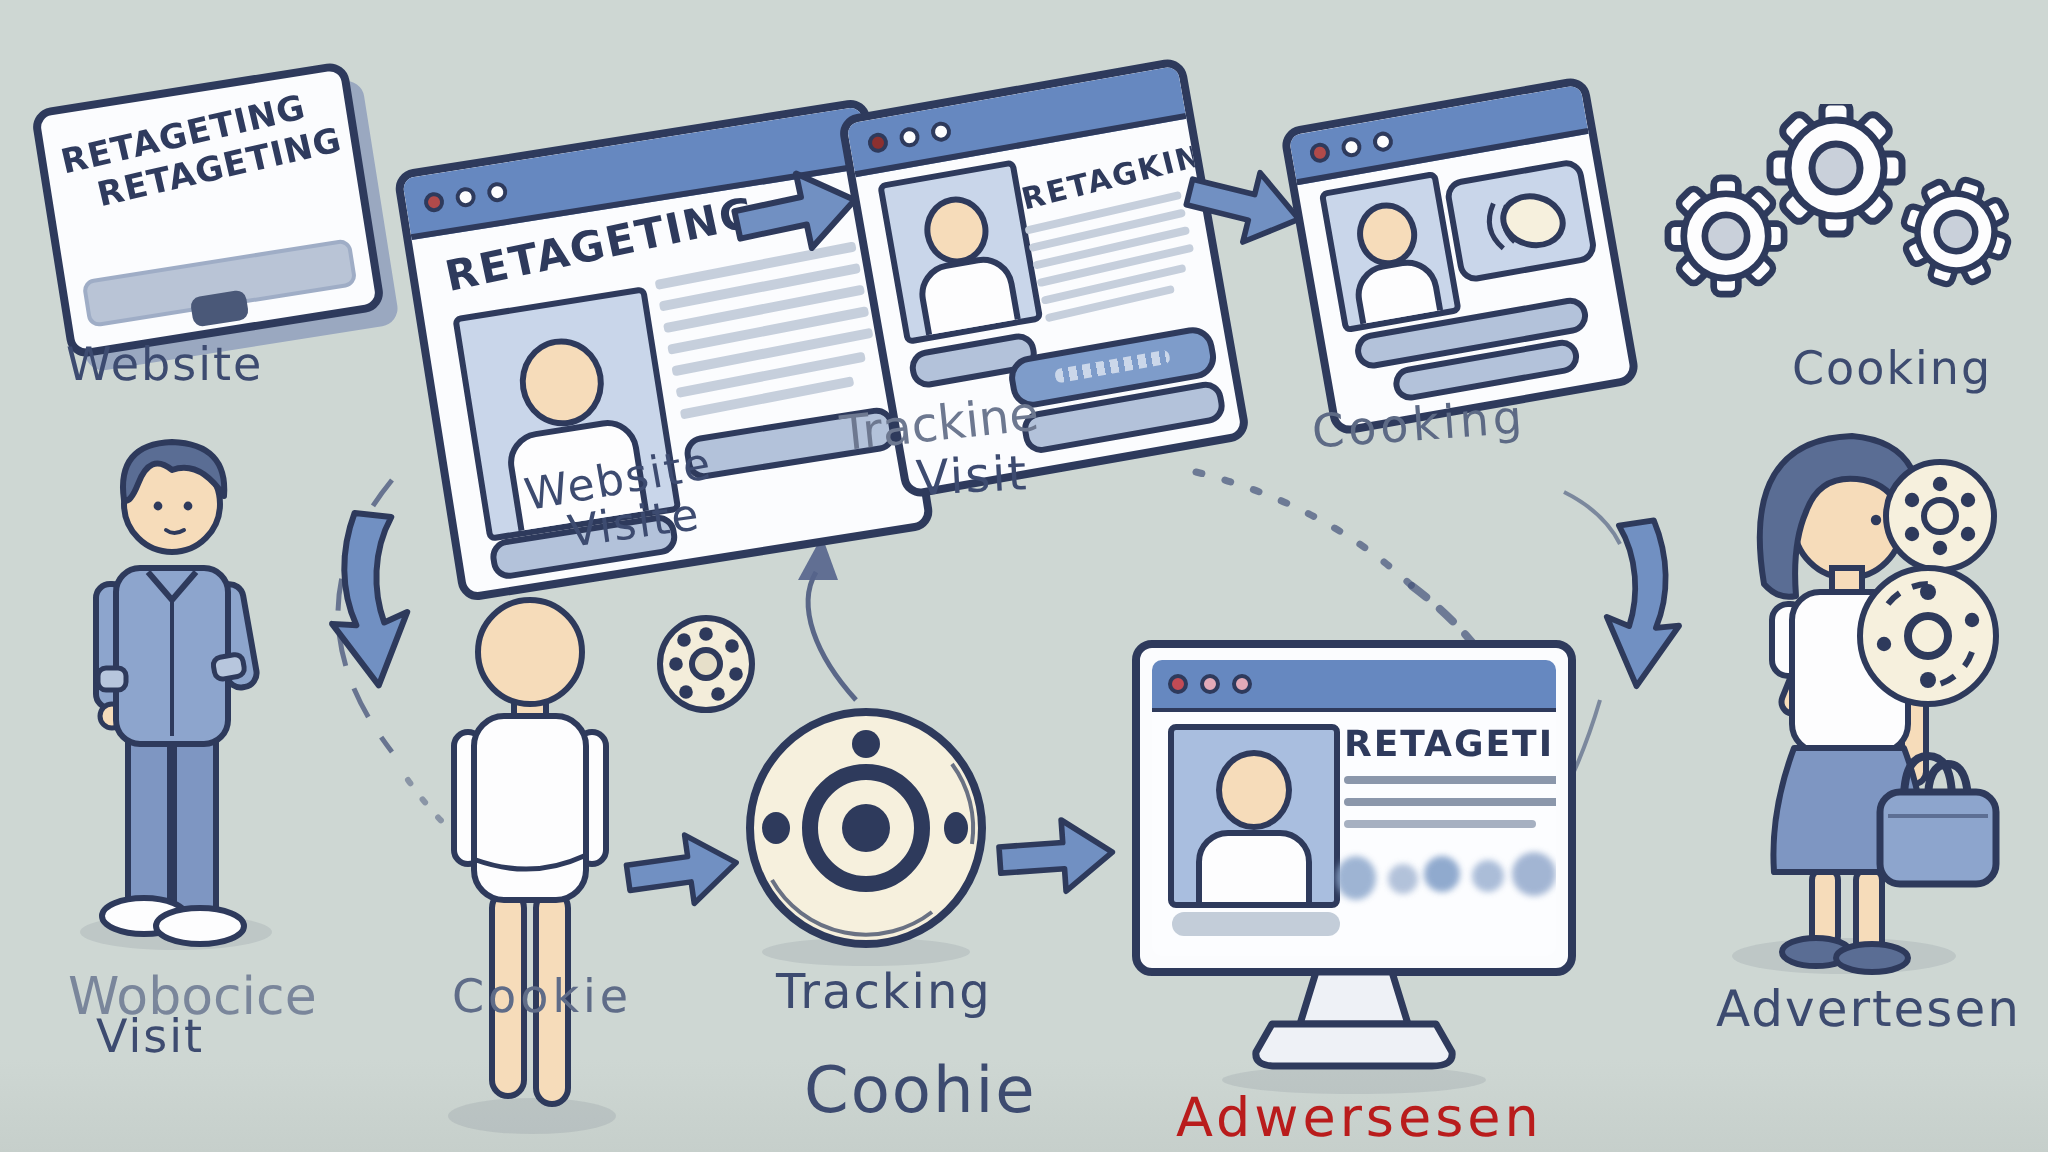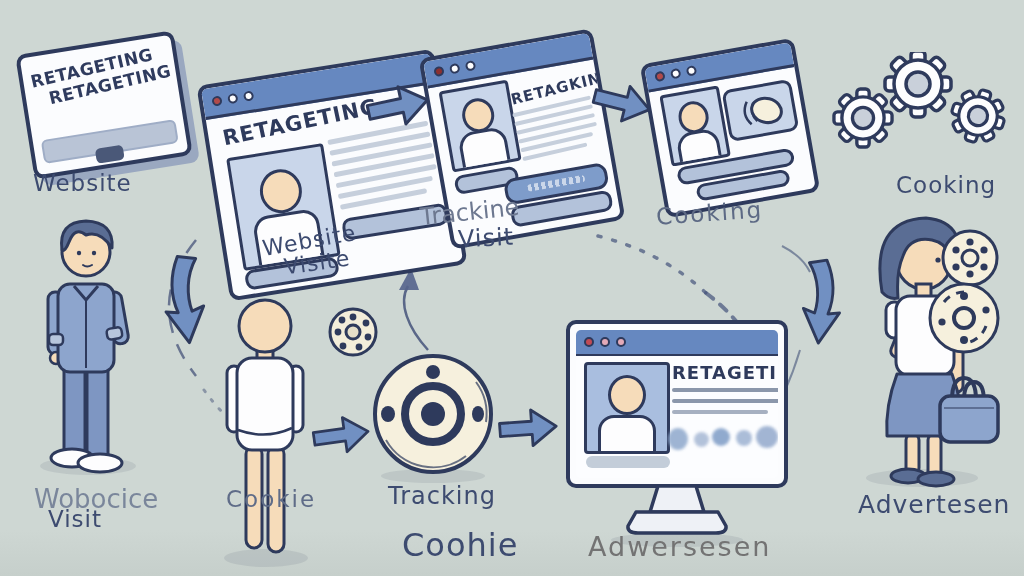--- a/index.html
+++ b/index.html
@@ -307,21 +307,21 @@
     <div class="blob" style="left:160px;top:100px;width:16px;height:16px;background:#9db2d2;"></div>
     <div class="blob" style="left:180px;top:96px;width:22px;height:22px;background:#93a9cc;"></div>
     <div style="position:absolute;left:10px;top:126px;width:84px;height:12px;background:#c3cdd9;border-radius:6px;"></div>
   </div>
 </div>
 <svg class="abs" style="left:606px;top:486px;" width="142" height="62" viewBox="0 0 142 62">
   <ellipse cx="71" cy="54" rx="66" ry="7" fill="#2e3a5c" opacity=".10"></ellipse>
   <path d="M52,0 L90,0 L98,26 L44,26 Z" fill="#eef1f6" stroke="#2e3a5c" stroke-width="3.5" stroke-linejoin="round"></path>
   <path d="M30,26 L112,26 L120,40 Q121,47 110,47 L32,47 Q21,47 22,40 Z" fill="#eef1f6" stroke="#2e3a5c" stroke-width="3.5" stroke-linejoin="round"></path>
 </svg>
-<div class="abs t-lbl" style="left:588px;top:531px;font-size:27px;color:#737373;letter-spacing:2px;">Adwersesen</div>
+<div class="abs t-lbl" style="left:588px;top:544px;font-size:27px;color:#b91c1c;letter-spacing:2px;">Adwersesen</div>
 
 <svg class="abs" style="left:852px;top:210px;" width="155" height="280" viewBox="0 0 155 280">
   <ellipse cx="70" cy="268" rx="56" ry="9" fill="#2e3a5c" opacity=".10"></ellipse>
   <rect x="54" y="224" width="13" height="40" rx="6" fill="#f6dcba" stroke="#2e3a5c" stroke-width="3"></rect>
   <rect x="76" y="224" width="13" height="44" rx="6" fill="#f6dcba" stroke="#2e3a5c" stroke-width="3"></rect>
   <ellipse cx="56" cy="266" rx="17" ry="7" fill="#5a6d94" stroke="#2e3a5c" stroke-width="3"></ellipse>
   <ellipse cx="84" cy="269" rx="18" ry="7" fill="#5a6d94" stroke="#2e3a5c" stroke-width="3"></ellipse>
   <circle cx="72" cy="52" r="27" fill="#f6dcba" stroke="#2e3a5c" stroke-width="3"></circle>
   <rect x="64" y="74" width="15" height="16" fill="#f6dcba" stroke="#2e3a5c" stroke-width="3"></rect>
   <rect x="34" y="92" width="17" height="36" rx="8" fill="#fdfdfe" stroke="#2e3a5c" stroke-width="3"></rect>

